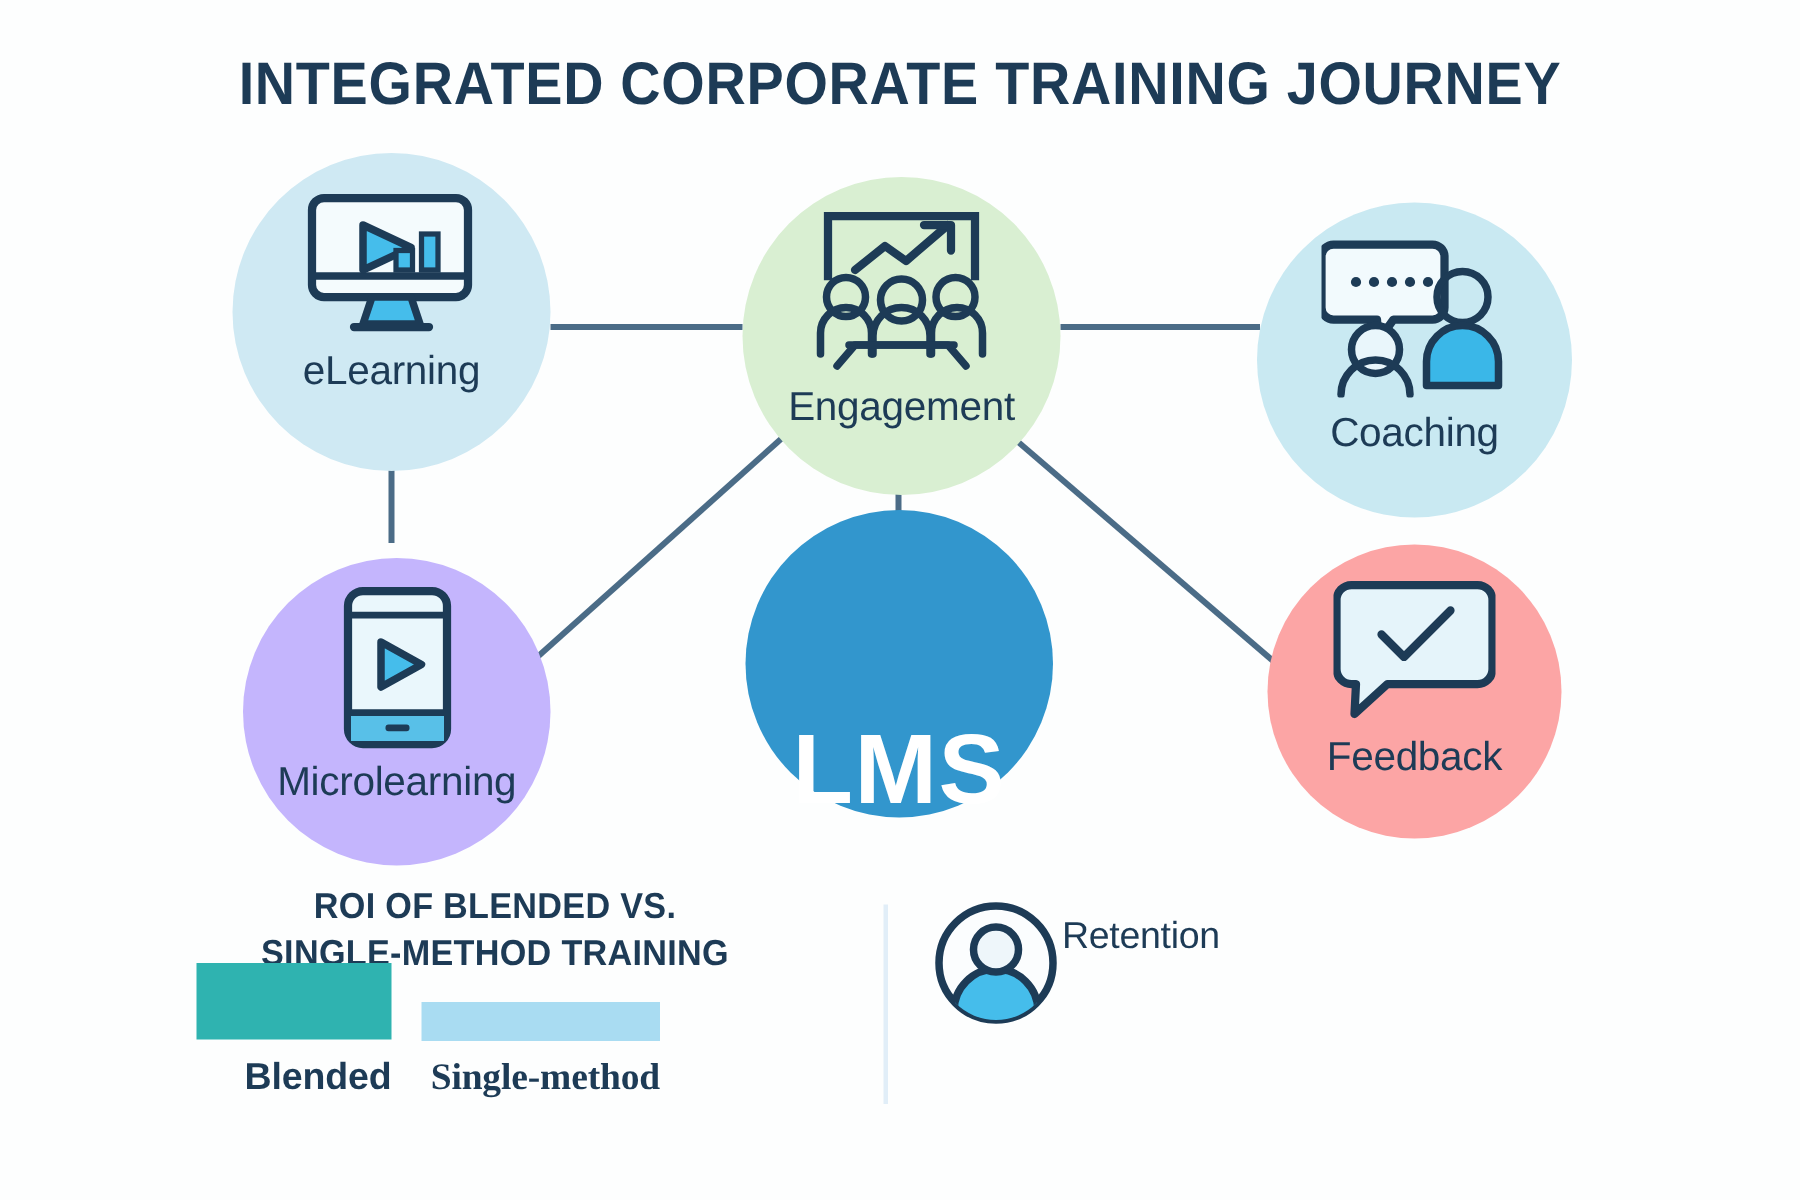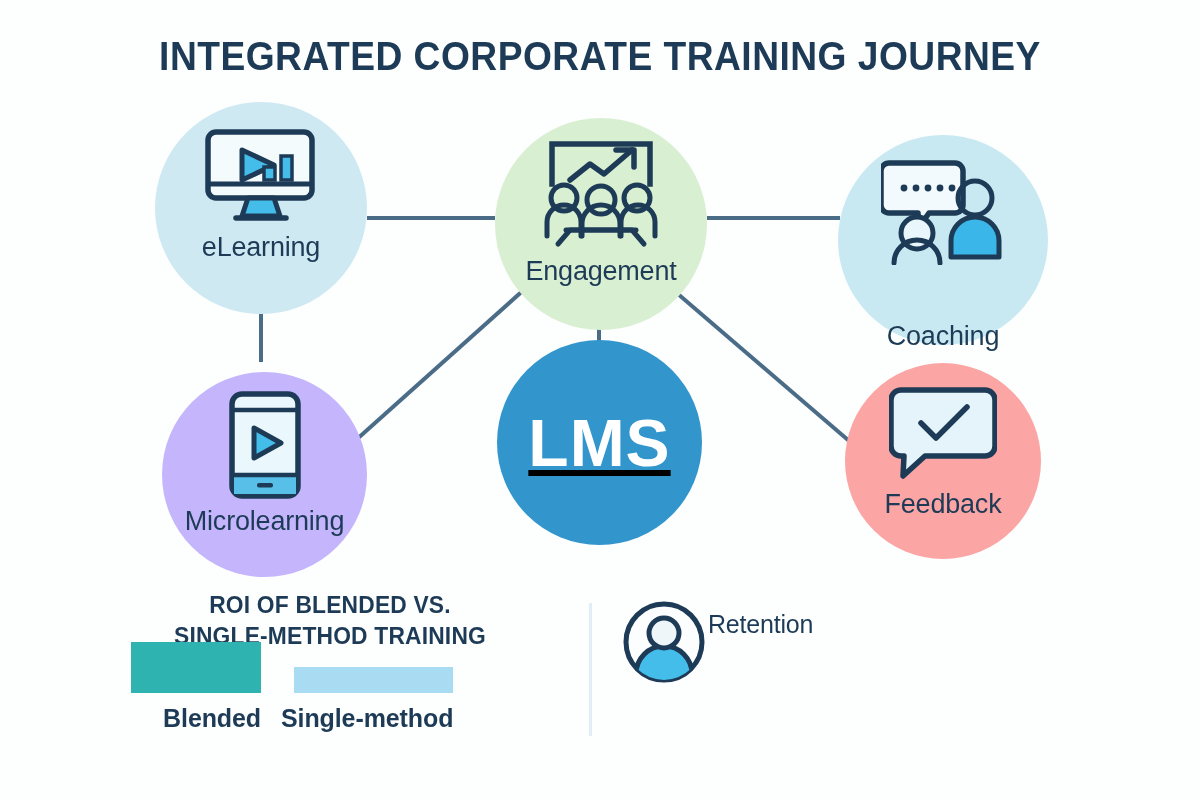--- a/index.html
+++ b/index.html
@@ -64,38 +64,37 @@
   }
 
   #node-elearning { left: 155px; top: 102px; width: 212px; height: 212px; background: #cfe9f3; }
   #node-elearning .icon-wrap { margin-top: 24px; }
   #node-elearning .node-label { margin-top: 6px; }
 
   #node-workshops { left: 495px; top: 118px; width: 212px; height: 212px; background: #d9efd2; }
   #node-workshops .icon-wrap { margin-top: 22px; }
   #node-workshops .node-label { margin-top: 4px; }
 
-  #node-coaching { left: 838px; top: 135px; width: 210px; height: 210px; background: #c9e9f2; gap: 48px; }
+  #node-coaching { left: 838px; top: 135px; width: 210px; height: 210px; background: #c9e9f2; }
   #node-coaching .icon-wrap { margin-top: 20px; }
   #node-coaching .node-label { margin-top: 8px; }
 
   #node-microlearning { left: 162px; top: 372px; width: 205px; height: 205px; background: #c4b5fd; }
   #node-microlearning .icon-wrap { margin-top: 18px; }
   #node-microlearning .node-label { margin-top: 6px; }
 
   #node-feedback { left: 845px; top: 363px; width: 196px; height: 196px; background: #fca5a5; }
   #node-feedback .icon-wrap { margin-top: 22px; }
   #node-feedback .node-label { margin-top: 8px; }
 
   #node-lms {
     left: 497px; top: 340px; width: 205px; height: 205px;
     background: #3296cd;
     align-items: center;
-    justify-content: center;
-    text-decoration: underline;
+    justify-content: flex-end;
   }
   #node-lms .lms-text {
     color: #ffffff;
     font-size: 66px;
     font-weight: bold;
     letter-spacing: 1px;
     line-height: 1;
   }
 
   
@@ -140,21 +139,21 @@
   .roi-bar { display: block; }
   .roi-bar-label {
     margin-top: 11px;
     font-size: 25px;
     font-weight: bold;
     color: #1d3b56;
     white-space: nowrap;
     letter-spacing: -0.1px;
   }
   #roi-col-blended { left: 36px; }
-  #roi-col-single { left: 186px; }
+  #roi-col-single { left: 186px; font-family: Liberation Serif, serif; }
 
   #benefits {
     position: absolute;
     left: 620px;
     top: 600px;
     width: 500px;
     display: flex;
     justify-content: space-between;
     align-items: flex-start;
   }

